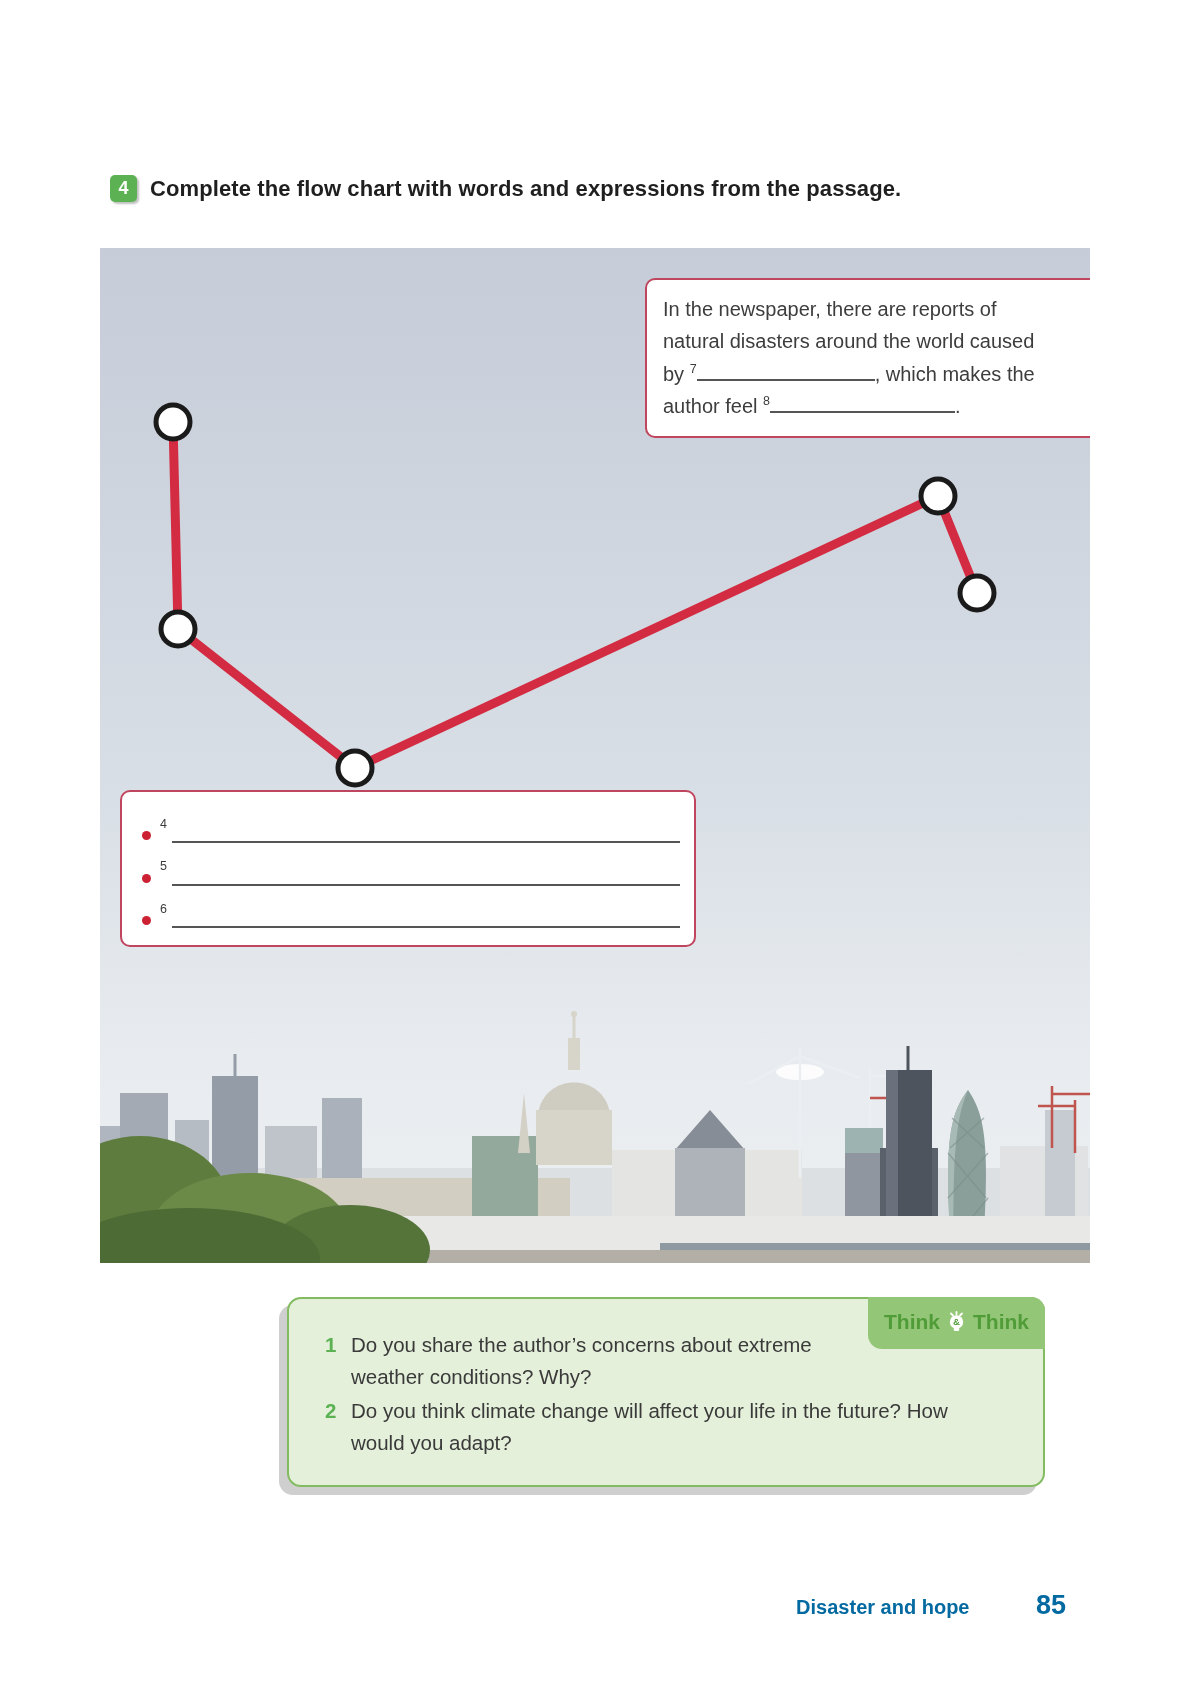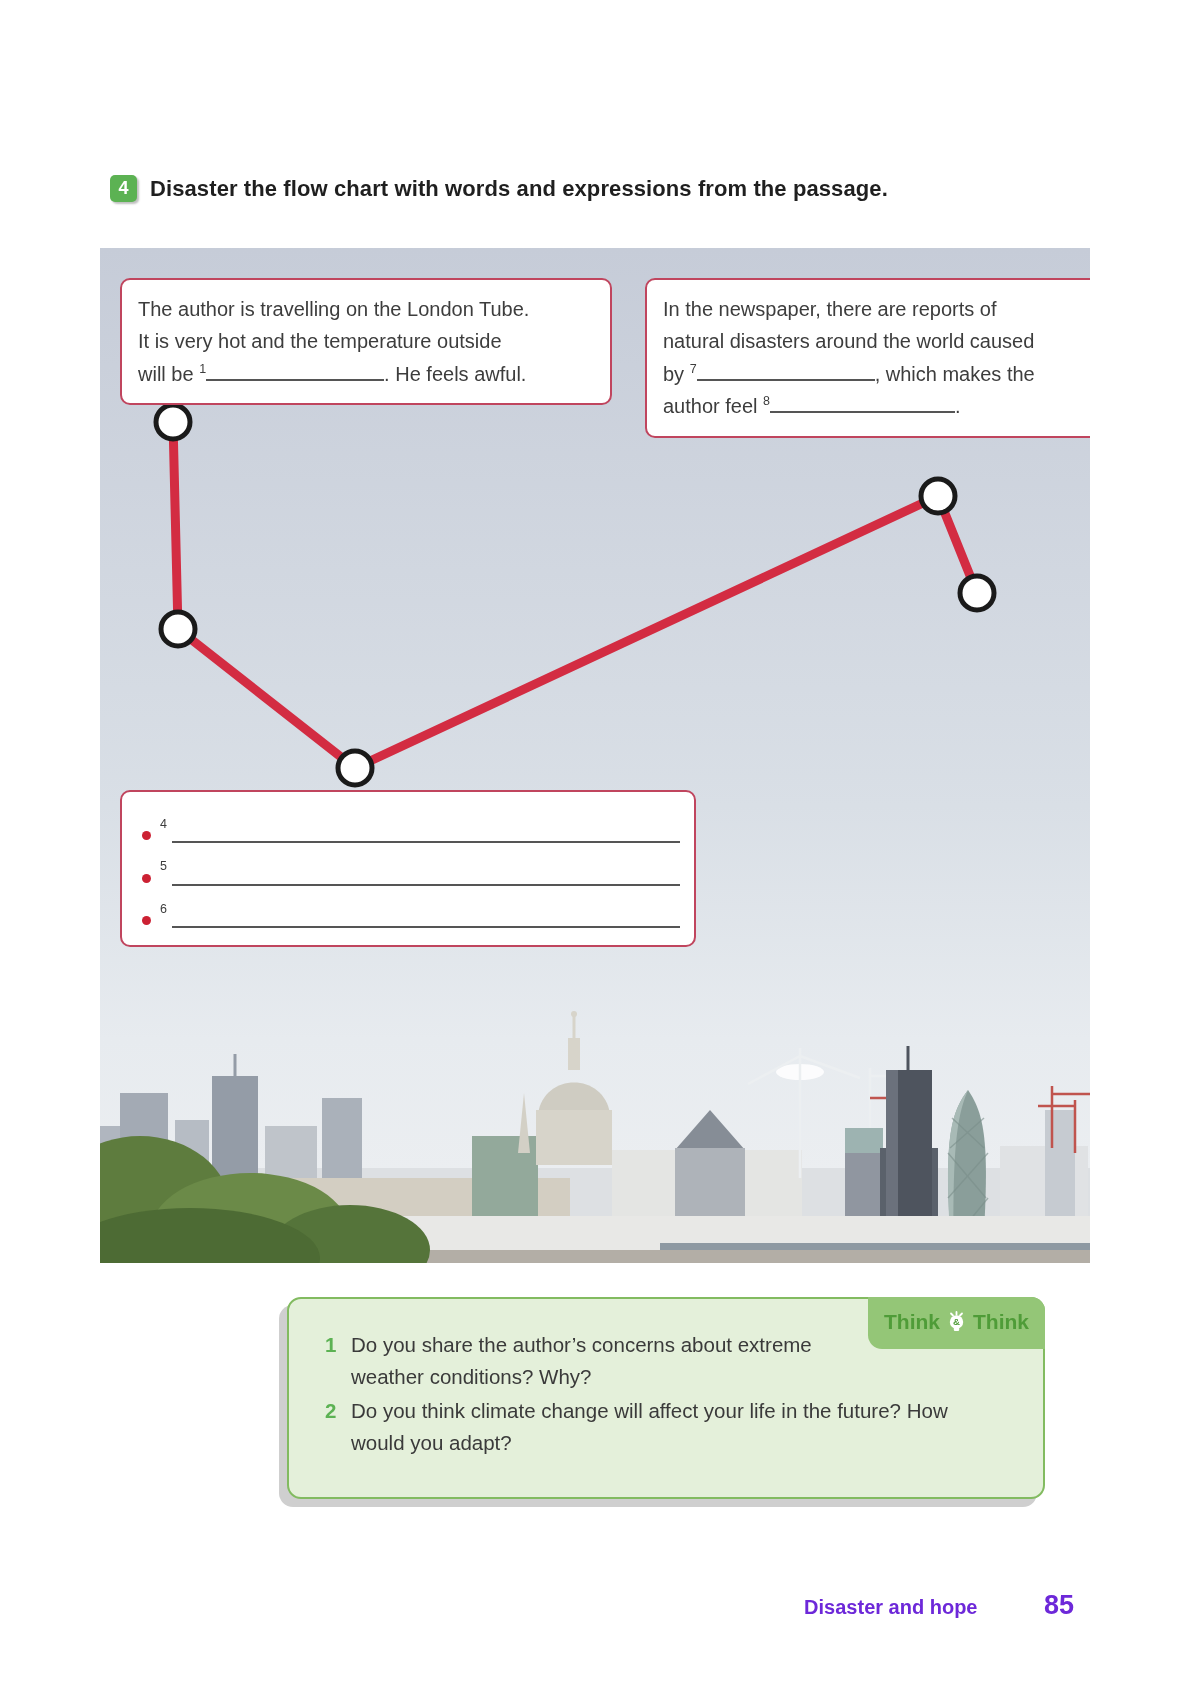--- a/index.html
+++ b/index.html
@@ -37,43 +37,43 @@
   .bullet{display:flex;align-items:flex-end;margin:9px 0 0 4px;}
   .dot{width:9px;height:9px;border-radius:50%;background:#cc2133;margin:0 9px 7px 0;flex:none;}
   .bnum{font-size:12.5px;color:#3d3d3d;margin:0 5px 13px 0;}
   .bline{flex:1;border-bottom:2px solid #555;height:1px;margin-bottom:4px;}
 
   
   .think{
     position:absolute;left:287px;top:1297px;width:758px;min-height:155px;
     background:#e4f0da;border:2px solid #82bb60;border-radius:14px;
     box-shadow:-8px 8px 0 #cfcfcf;
-    padding:30px 18px 36px 36px;box-sizing:border-box;
+    padding:30px 18px 24px 36px;box-sizing:border-box;
     font-size:20.5px;line-height:1.56;color:#3a3a3a;
   }
   .think-badge{
     position:absolute;top:-2px;right:-2px;background:#94c677;border-radius:0 14px 0 14px;
     padding:9px 16px 10px 16px;display:flex;align-items:center;gap:7px;
   }
   .think-badge .tword{font-weight:bold;font-size:21px;color:#4f9c38;}
   .q{display:flex;margin-bottom:2px;}
   .qnum{flex:none;width:26px;font-weight:bold;color:#5cb253;}
   .qtext{flex:1;}
 
   
-  .footer{position:absolute;top:1590px;left:12px;width:1062px;text-align:right;color:#6d28d9;}
+  .footer{position:absolute;top:1590px;left:4px;width:1062px;text-align:right;color:#0369a1;}
   .footer .section{font-weight:bold;font-size:20px;}
   .footer .pageno{font-weight:bold;font-size:27px;margin-left:62px;}
 </style>
 </head>
 <body>
 
 <div class="heading">
   <div class="ex-badge">4</div>
-  <div class="heading-text">Disaster the flow chart with words and expressions from the passage.</div>
+  <div class="heading-text">Complete the flow chart with words and expressions from the passage.</div>
 </div>
 
 <div class="panel">
 
   <svg class="skyline" width="990" height="1015" viewBox="0 0 990 1015">
     <defs>
       <linearGradient id="sky" x1="0" y1="0" x2="0" y2="1">
         <stop offset="0" stop-color="#c6ccd8"></stop>
         <stop offset="0.55" stop-color="#d9dfe6"></stop>
         <stop offset="0.78" stop-color="#e7ebef"></stop>
@@ -154,21 +154,20 @@
     <polyline points="73,174 78,381 255,520 838,248 877,345" fill="none" stroke="#d32c42" stroke-width="9" stroke-linejoin="round"></polyline>
     <g fill="#ffffff" stroke="#1a1a1a" stroke-width="5">
       <circle cx="73" cy="174" r="17"></circle>
       <circle cx="78" cy="381" r="17"></circle>
       <circle cx="255" cy="520" r="17"></circle>
       <circle cx="838" cy="248" r="17"></circle>
       <circle cx="877" cy="345" r="17"></circle>
     </g>
   </svg>
 
-  <div class="fbox" id="box1">The author is travelling on the London Tube.<br>It is very hot and the temperature outside<br>will be <sup>1</sup><span class="blank" style="width: 178px;"></span>. He feels awful.</div>
   <div class="fbox" id="box2">In the newspaper, there are reports of<br>natural disasters around the world caused<br>by <sup>7</sup><span class="blank" style="width: 178px;"></span>, which makes the<br>author feel <sup>8</sup><span class="blank" style="width: 185px;"></span>.</div>
   <div class="fbox" id="box5">
     <div class="bullet">
       <span class="dot"></span>
       <span class="bnum">4</span>
       <span class="bline"></span>
     </div>
     <div class="bullet">
       <span class="dot"></span>
       <span class="bnum">5</span>

